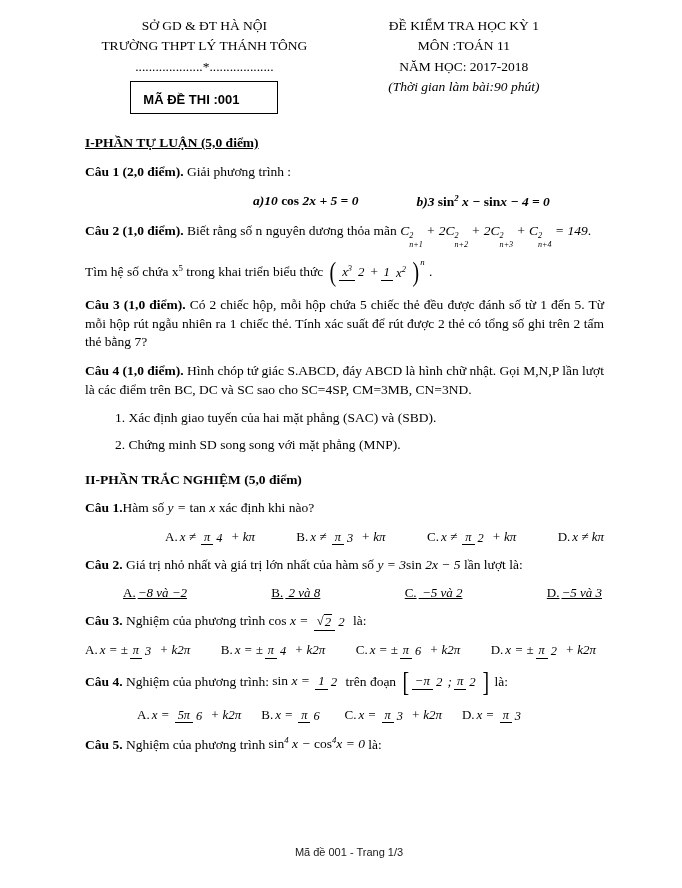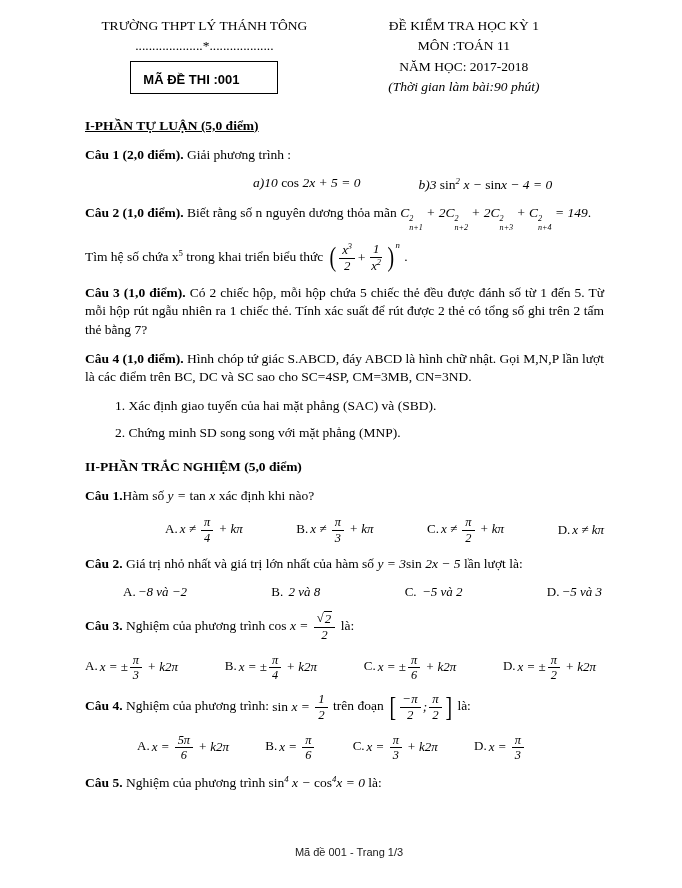--- a/index.html
+++ b/index.html
@@ -21,36 +21,36 @@
     padding:8px 38px 4px 12px;
     font-family:"Liberation Sans", sans-serif;font-size:13px;font-weight:bold;
   }
   
   .sec1{font-weight:bold;text-decoration:underline;margin:20px 0 4px;}
   .sec2{font-weight:bold;margin:16px 0 2px;}
   
   p{margin:10px 0;}
   .just{text-align:justify;}
   .qlabel{font-weight:bold;}
-  .eqrow{display:flex;gap:58px;margin:10px 0 6px 168px;}
+  .eqrow{display:flex;gap:58px;margin:10px 0 6px 168px;font-weight:bold;}
   .oli{margin:8px 0 8px 30px;}
   
   .opts{display:flex;justify-content:space-between;align-items:center;margin:6px 0 4px;}
   .opts-1{margin-left:80px;margin-right:0;}
-  .opts-2{margin-left:38px;margin-right:2px;}
+  .opts-2{margin-left:38px;margin-right:2px;text-decoration:underline;}
   .opts-3{margin-right:8px;}
   .opts-4{margin-left:52px;margin-right:78px;}
   .opt{font-size:13px;}
   .optk{font-style:normal;margin-right:2px;}
   .opt .mt,.opt .pt{font-style:italic;}
   
   .math,.mt{font-style:italic;}
   .fn{font-style:normal;}
   sup{font-size:0.65em;}
-  .frac{display:inline-flex;flex-direction:column;align-items:center;
+  .frac{display:inline-flex;flex-direction:row;align-items:center;
         vertical-align:middle;margin:0 2px;line-height:1.15;font-size:0.95em;}
   .num{display:block;padding:0 3px;border-bottom:1px solid #000;}
   .den{display:block;padding:0 3px;}
   .ss{display:inline-flex;flex-direction:column;align-items:flex-start;
       font-size:0.6em;line-height:1.05;vertical-align:-0.45em;font-style:italic;}
   .sqrt{display:inline-flex;align-items:flex-start;}
   .rad{font-style:normal;line-height:1.1;}
   .rc{border-top:1px solid #000;line-height:1.15;padding:0 1px;}
   .big{display:inline-flex;align-items:center;vertical-align:middle;margin:0 1px;}
   .bg{font-style:normal;font-size:2.1em;line-height:0.95;display:inline-block;transform:scaleX(0.7);}
@@ -62,20 +62,21 @@
     font-family:"Liberation Sans", sans-serif;font-size:11px;color:#1a1a1a;
   }
 </style>
 </head>
 <body>
 
 <div class="page">
 
   <div class="header">
     <div class="h-left">
+      <div>SỞ GD &amp; ĐT HÀ NỘI</div>
       <div class="bold">TRƯỜNG THPT LÝ THÁNH TÔNG</div>
       <div>....................*...................</div>
       <div class="code-box">MÃ ĐỀ THI :001</div>
     </div>
     <div class="h-right">
       <div class="bold">ĐỀ KIỂM TRA HỌC KỲ 1</div>
       <div class="bold">MÔN :TOÁN 11</div>
       <div>NĂM HỌC: 2017-2018</div>
       <div class="italic">(Thời gian làm bài:90 phút)</div>
     </div>

